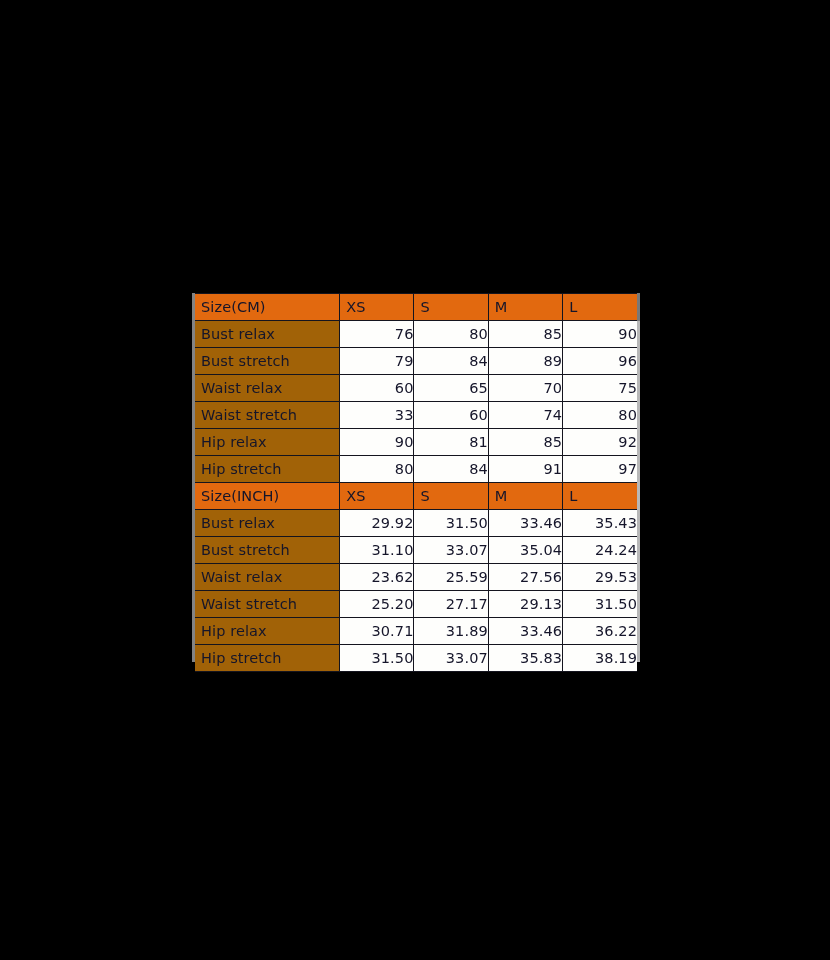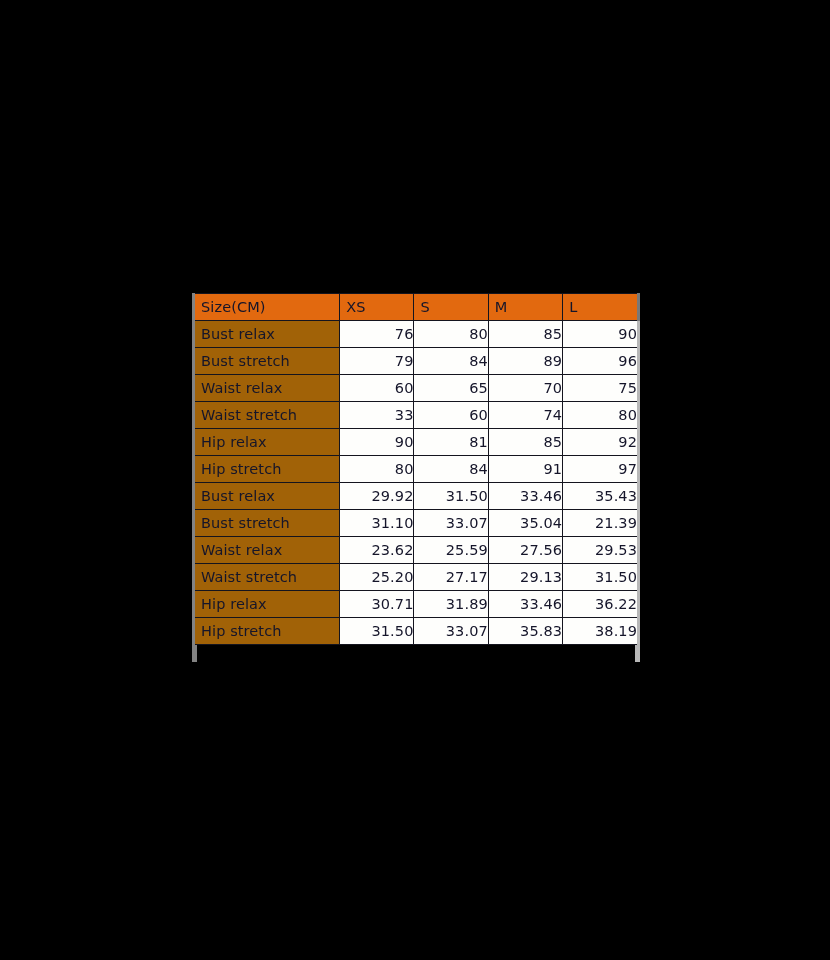--- a/index.html
+++ b/index.html
@@ -159,35 +159,42 @@
       </tr>
 
       <tr>
         <td class="label-cell">Hip stretch</td>
         <td class="value-cell">80</td>
         <td class="value-cell">84</td>
         <td class="value-cell">91</td>
         <td class="value-cell">97</td>
       </tr>
 
+      <tr class="section-header">
+        <td class="label-cell">Size(INCH)</td>
+        <td class="label-cell">XS</td>
+        <td class="label-cell">S</td>
+        <td class="label-cell">M</td>
+        <td class="label-cell">L</td>
+      </tr>
 
       <tr>
         <td class="label-cell">Bust relax</td>
         <td class="value-cell">29.92</td>
         <td class="value-cell">31.50</td>
         <td class="value-cell">33.46</td>
         <td class="value-cell">35.43</td>
       </tr>
 
       <tr>
         <td class="label-cell">Bust stretch</td>
         <td class="value-cell">31.10</td>
         <td class="value-cell">33.07</td>
         <td class="value-cell">35.04</td>
-        <td class="value-cell">21.39</td>
+        <td class="value-cell">24.24</td>
       </tr>
 
       <tr>
         <td class="label-cell">Waist relax</td>
         <td class="value-cell">23.62</td>
         <td class="value-cell">25.59</td>
         <td class="value-cell">27.56</td>
         <td class="value-cell">29.53</td>
       </tr>
 

